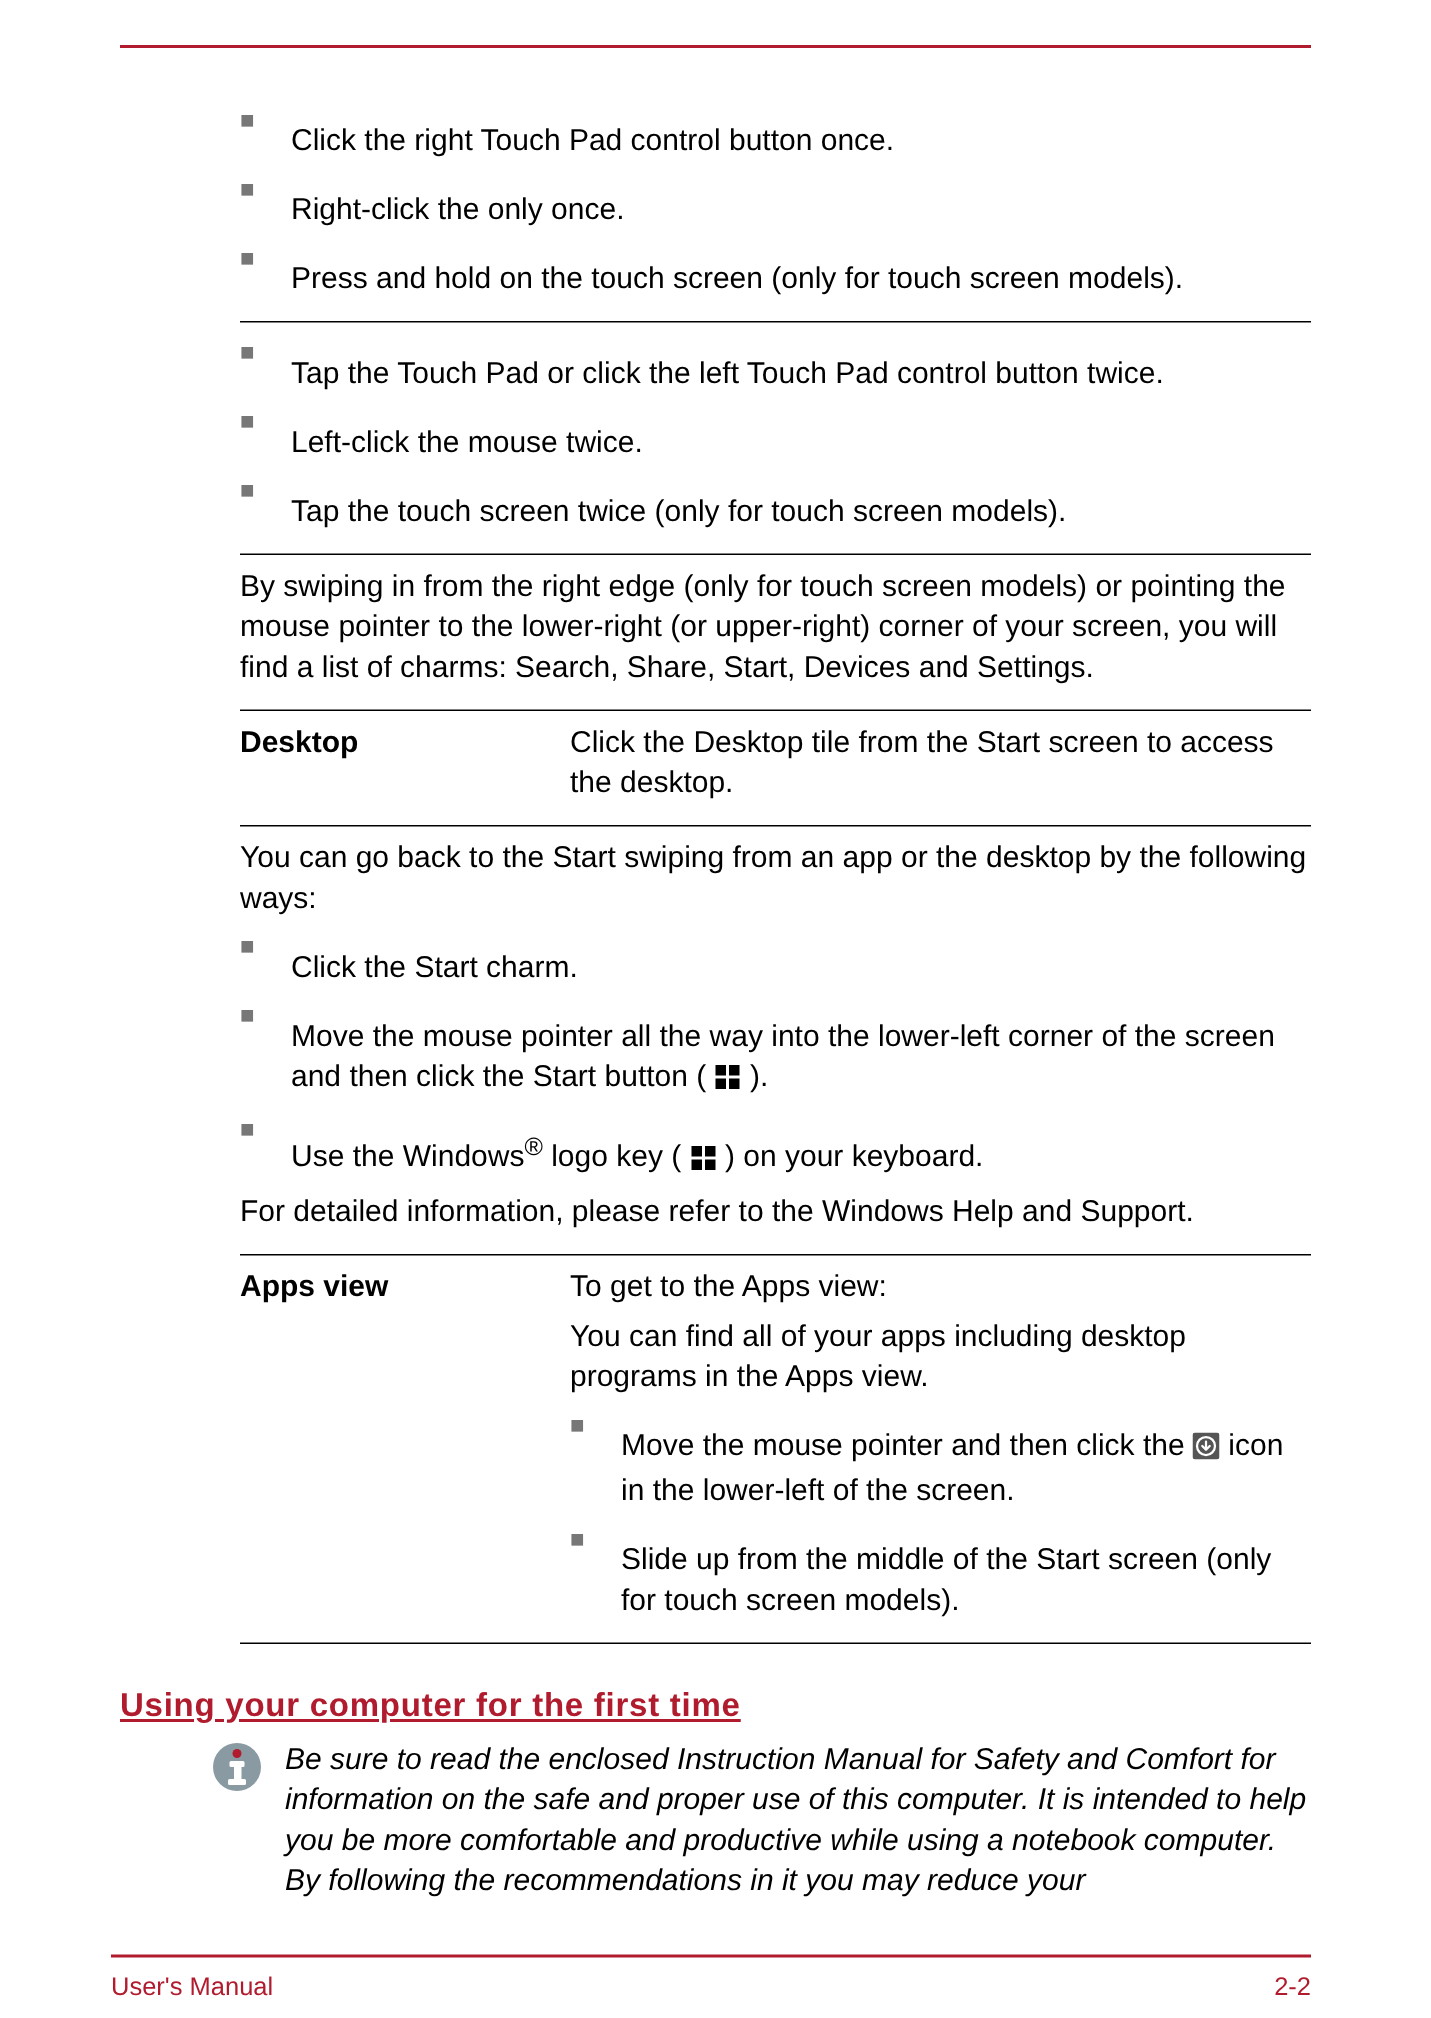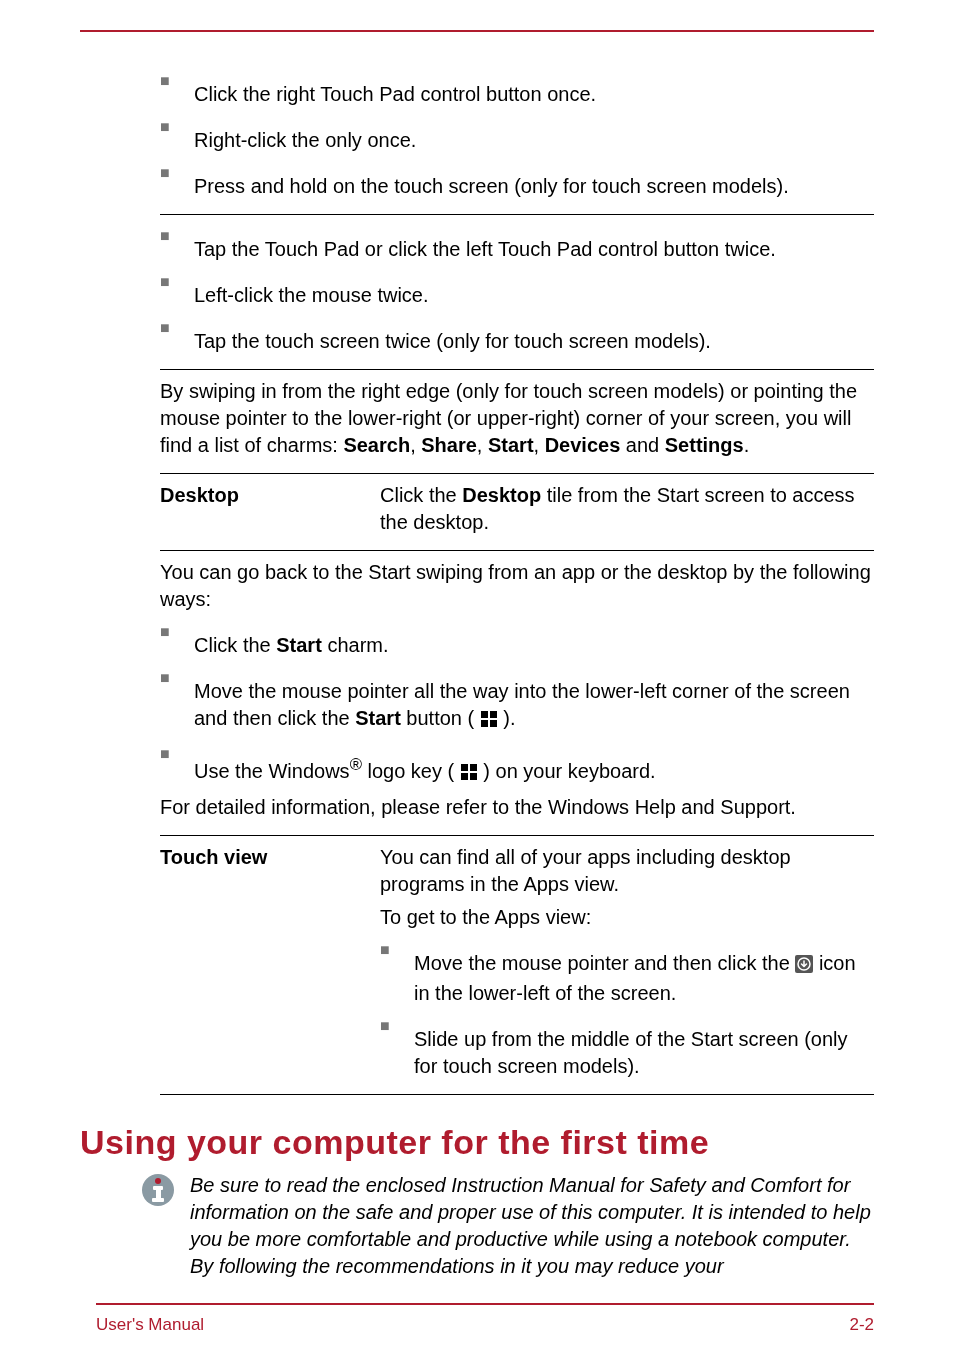--- a/index.html
+++ b/index.html
@@ -58,47 +58,48 @@
     flex: 0 0 34px;
     color: #777;
     font-size: 16px;
     line-height: 26px;
   }
   ul.blist li .txt {
     flex: 1 1 auto;
     margin-top: 13px;
   }
   .bold {
-    font-weight: bold;
+    font-weight: normal;
   }
   .heading {
     color: #b01c2e;
     font-weight: 900;
-    font-size: 34px;
+    font-size: 22px;
     margin-top: 28px;
     margin-bottom: 10px;
     letter-spacing: 0.5px;
     font-family: Arial, Helvetica, sans-serif;
+    text-decoration: underline;
   }
   .note-block {
     display: flex;
     margin-left: 60px;
   }
   .note-icon {
     flex: 0 0 50px;
   }
   .note-text {
     flex: 1 1 auto;
     font-style: italic;
     font-size: 20px;
     line-height: 1.35;
   }
   .footer {
     position: absolute;
-    left: 96px;
+    left: 74px;
     right: 80px;
     bottom: 40px;
   }
   .footer-rule {
     border-top: 2px solid #b01c2e;
     margin-bottom: 10px;
   }
   .footer-row {
     display: flex;
     justify-content: space-between;
@@ -204,24 +205,24 @@
                     <rect x="10" y="10" width="7" height="7" fill="#000"></rect>
                   </svg></span><span> ) on your keyboard.</span>
             </span>
           </li>
         </ul>
         <p>For detailed information, please refer to the Windows Help and Support.</p>
       </div>
     </div>
 
     <div class="row">
-      <div class="term">Touch view</div>
-      <div class="desc">
+      <div class="term">Apps view</div>
+      <div class="desc">
+        <p>To get to the Apps view:</p>
         <p>You can find all of your apps including desktop programs in the Apps view.</p>
-        <p>To get to the Apps view:</p>
         <ul class="blist">
           <li>
             <span class="sq">■</span>
             <span class="txt">
               <span>Move the mouse pointer and then click the </span><span class="inline-icon"><svg width="18" height="18" viewBox="0 0 18 18">
                     <rect x="0" y="0" width="18" height="18" rx="2" fill="#555"></rect>
                     <circle cx="9" cy="9" r="6" fill="none" stroke="#fff" stroke-width="1.5"></circle>
                     <path d="M9 6 L9 11 M6.5 9 L9 11.5 L11.5 9" fill="none" stroke="#fff" stroke-width="1.5" stroke-linecap="round" stroke-linejoin="round"></path>
                   </svg></span><span> icon in the lower-left of the screen.</span>
             </span>

